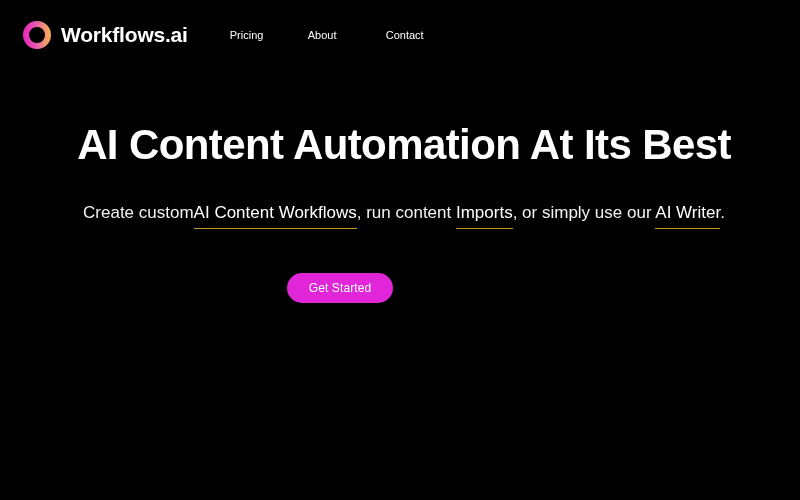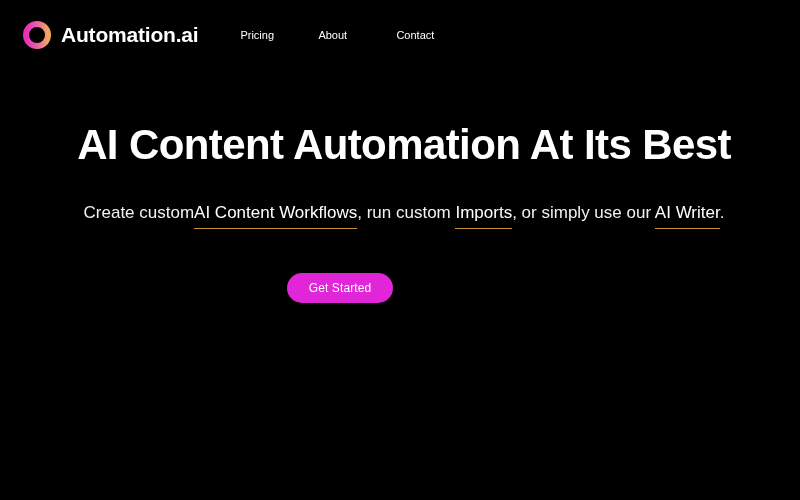--- a/index.html
+++ b/index.html
@@ -174,41 +174,41 @@
         <defs>
           <linearGradient id="ringGrad" x1="0" y1="0.5" x2="1" y2="0.5">
             <stop offset="0%" stop-color="#e82fb8"></stop>
             <stop offset="45%" stop-color="#e85ab0"></stop>
             <stop offset="100%" stop-color="#f4a65c"></stop>
           </linearGradient>
         </defs>
         <circle cx="15" cy="15" r="11" fill="none" stroke="url(#ringGrad)" stroke-width="6"></circle>
       </svg>
     </span>
-    <span class="brand-name">Automation.ai</span>
+    <span class="brand-name">Workflows.ai</span>
   </a>
 
   <nav class="nav-links">
     <span class="nav-slot">
       <a class="nav-link" href="#">Pricing</a>
     </span>
     <span class="nav-slot">
       <a class="nav-link" href="#">About</a>
     </span>
     <span class="nav-slot">
       <a class="nav-link" href="#">Contact</a>
     </span>
   </nav>
 
 </div>
 
 <div class="hero">
 
   <h1 class="hero-title">AI Content Automation At Its Best</h1>
 
-  <p class="hero-sub"><span>Create custom</span><a class="hl" href="#">AI Content Workflows</a><span>, run custom </span><a class="hl" href="#">Imports</a><span>, or simply use our </span><a class="hl" href="#">AI Writer</a><span>.</span></p>
+  <p class="hero-sub"><span>Create custom</span><a class="hl" href="#">AI Content Workflows</a><span>, run content </span><a class="hl" href="#">Imports</a><span>, or simply use our </span><a class="hl" href="#">AI Writer</a><span>.</span></p>
 
   <div class="cta-wrap">
     <button class="cta-button" type="button">Get Started</button>
   </div>
 
 
 </div>
 
 </body></html>

